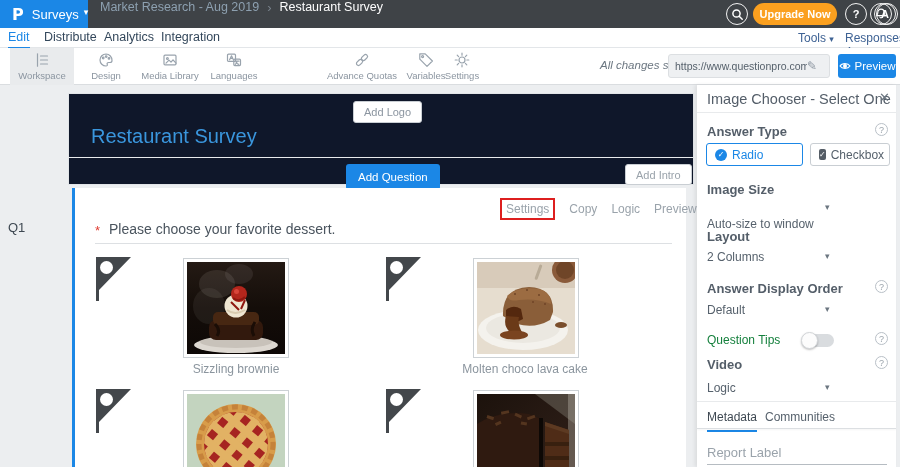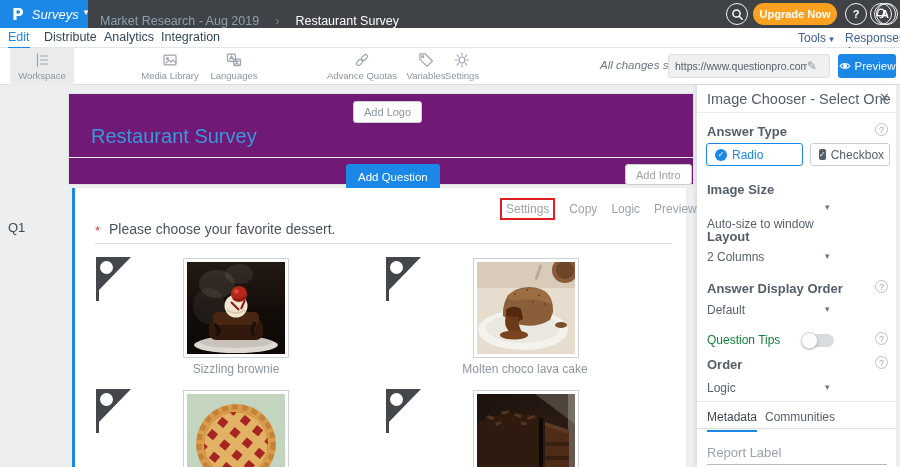--- a/index.html
+++ b/index.html
@@ -3,23 +3,23 @@
 <meta charset="utf-8">
 <style>
   * { margin:0; padding:0; box-sizing:border-box; }
   html,body { width:900px; height:467px; overflow:hidden; }
   body { font-family:"Liberation Sans","DejaVu Sans",sans-serif; background:#eceef0; position:relative; color:#56616c; }
 
   
   .topbar { position:absolute; top:0; left:0; width:900px; height:28px; background:#3f4347; }
   .brand { position:absolute; top:0; left:0; width:88px; height:28px; background:#1b87e6; display:flex; align-items:center; color:#fff; }
   .logo { font-weight:bold; font-size:16px; margin:0 8px 0 12px; font-family:"DejaVu Sans",sans-serif; }
-  .product { font-size:13px; display:flex; gap:5px; cursor:pointer;font-style:italic; }
+  .product { font-size:13px; display:flex; gap:5px; cursor:pointer; }
   .product .caret { font-size:9px; }
-  .crumbs { position:absolute; left:100px; top:0; height:28px; display:flex; align-items:flex-end; gap:16px; font-size:12.5px; }
+  .crumbs { position:absolute; left:100px; top:0; height:28px; display:flex; align-items:flex-start; gap:8px; font-size:12.5px; }
   .crumb-folder { color:#8da0b0; cursor:pointer; }
   .crumb-sep { color:#79838c; font-size:13px; }
   .crumb-current { color:#fdfdfd; }
   .tb-circle { position:absolute; top:3px; width:22px; height:22px; border:1.5px solid #f2f2f2; border-radius:50%; display:flex; align-items:center; justify-content:center; color:#fff; font-size:11px; font-weight:bold; cursor:pointer; }
   .upgrade { position:absolute; top:3px; left:753px; width:84px; height:22px; background:#fba01f; border:none; border-radius:11px; color:#fff; font-size:11px; font-weight:bold; font-family:inherit; cursor:pointer; }
 
   
   .navrow { position:absolute; top:28px; left:0; width:900px; height:20px; background:#fff; border-bottom:1px solid #e3e6e9; }
   .nav-item { position:absolute; top:2px; font-size:12.5px; color:#33475b; cursor:pointer; padding-bottom:3px; }
   .nav-item.active { color:#1b87e6; border-bottom:2px solid #1b87e6; }
@@ -33,21 +33,21 @@
   .tool.selected { background:#e9ebed; }
   .tool-label { font-size:9.5px; color:#8b95a0; white-space:nowrap; }
   .tool svg { stroke:#99a3ad; fill:none; stroke-width:1.2; stroke-linecap:round; stroke-linejoin:round; }
   .saved { position:absolute; top:11px; left:600px; font-size:11.5px; font-style:italic; color:#6b7680; }
   .urlbox { position:absolute; top:6px; left:668px; width:162px; height:24px; background:#eef0f2; border:1px solid #dcdfe2; border-radius:3px; display:flex; align-items:center; }
   .urlbox input { border:none; background:transparent; font-size:10.5px; color:#56616c; width:138px; padding-left:6px; font-family:inherit; outline:none; }
   .urlbox .pencil { color:#8b95a0; font-size:12px; cursor:pointer; font-family:"DejaVu Sans",sans-serif; }
   .preview-btn { position:absolute; top:6px; left:838px; width:58px; height:24px; background:#1b87e6; border:none; border-radius:3px; color:#fff; font-size:11.5px; font-family:inherit; cursor:pointer; display:flex; align-items:center; justify-content:center; gap:4px; }
 
   
-  .card { position:absolute; top:93px; left:68px; width:626px; height:92px; background:#701a75; border:1px solid #e2e5e8; }
+  .card { position:absolute; top:93px; left:68px; width:626px; height:92px; background:#0f172a; border:1px solid #e2e5e8; }
   .add-logo { position:absolute; top:7px; left:284px; height:22px; padding:0 10px; background:#fff; border:1px solid #c9ced3; border-radius:3px; color:#8b95a0; font-size:11px; font-family:inherit; cursor:pointer; }
   .survey-title { position:absolute; top:31px; left:22px; font-size:20px; color:#3a96dd; font-weight:normal; }
   .card-divider { position:absolute; top:63px; left:0; width:100%; border-top:1px solid #e8eaec; }
   .add-question { position:absolute; top:70px; left:277px; height:26px; padding:0 12px; background:#1b87e6; border:none; border-radius:3px; color:#fff; font-size:11.5px; font-family:inherit; cursor:pointer; }
   .add-intro { position:absolute; top:70px; left:556px; height:21px; padding:0 10px; background:#fff; border:1px solid #c9ced3; border-radius:3px; color:#9aa3ab; font-size:11px; font-family:inherit; cursor:pointer; }
 
   
   .qlabel { position:absolute; top:220px; left:8px; font-size:13px; color:#3e4852; }
   .qblock { position:absolute; top:188px; left:72px; width:614px; height:279px; background:#fff; border-left:3px solid #1b87e6; }
   .actions { position:absolute; top:198px; left:500px; display:flex; align-items:center; gap:14px; font-size:12px; color:#9aa3ab; }
@@ -139,20 +139,29 @@
   <span class="responses">Responses: 4</span>
 </div>
 
 <div class="toolbar">
   <div class="tool selected" style="left:10px;">
     <svg width="16" height="16" viewBox="0 0 16 16">
       <path d="M3.5 1.8v12.4"></path>
         <path d="M6.5 4h7M6.5 8h7M6.5 12h7"></path>
     </svg>
     <span class="tool-label">Workspace</span>
+  </div>
+  <div class="tool" style="left:74px;">
+    <svg width="16" height="16" viewBox="0 0 16 16">
+      <path d="M8 2a6 6 0 1 0 0 12c1.2 0 1.6-.8 1.2-1.7-.4-.9.2-1.8 1.3-1.8H12a2 2 0 0 0 2-2A6.3 6.3 0 0 0 8 2z"></path>
+      <circle cx="5.2" cy="6" r=".8"></circle>
+        <circle cx="8.2" cy="4.6" r=".8"></circle>
+        <circle cx="11" cy="6.4" r=".8"></circle>
+    </svg>
+    <span class="tool-label">Design</span>
   </div>
   <div class="tool" style="left:138px;">
     <svg width="16" height="16" viewBox="0 0 16 16">
       <rect x="2" y="3.2" width="12" height="9.6" rx="1"></rect>
       <circle cx="5.4" cy="6.4" r=".9"></circle>
         <path d="M4 11.2l3-3 2 2 2-2.4 3 3.4"></path>
     </svg>
     <span class="tool-label">Media Library</span>
   </div>
   <div class="tool" style="left:202px;">
@@ -382,21 +391,21 @@
   <span class="sb-help" style="top:195px;">?</span>
   <span class="sb-select" style="top:218px;">Default</span>
   <span class="sb-caret" style="top:219px;">▾</span>
 
   <span class="sb-select" style="top:248px; color:#15803d;">Question Tips</span>
   <div class="toggle" style="top:249px;">
     <span class="knob"></span>
   </div>
   <span class="sb-help" style="top:247px;">?</span>
 
-  <span class="sb-label" style="top:272px;">Order</span>
+  <span class="sb-label" style="top:272px;">Video</span>
   <span class="sb-help" style="top:271px;">?</span>
   <span class="sb-select" style="top:296px;">Logic</span>
   <span class="sb-caret" style="top:297px;">▾</span>
 
   <div class="sb-div" style="top:316px;"></div>
   <span class="tab active" style="top:325px; left:10px;">Metadata</span>
   <span class="tab idle" style="top:325px; left:68px;">Communities</span>
   <div class="tabline" style="top:343px;"></div>
   <input class="report-input" type="text" placeholder="Report Label" style="">
 </div>

